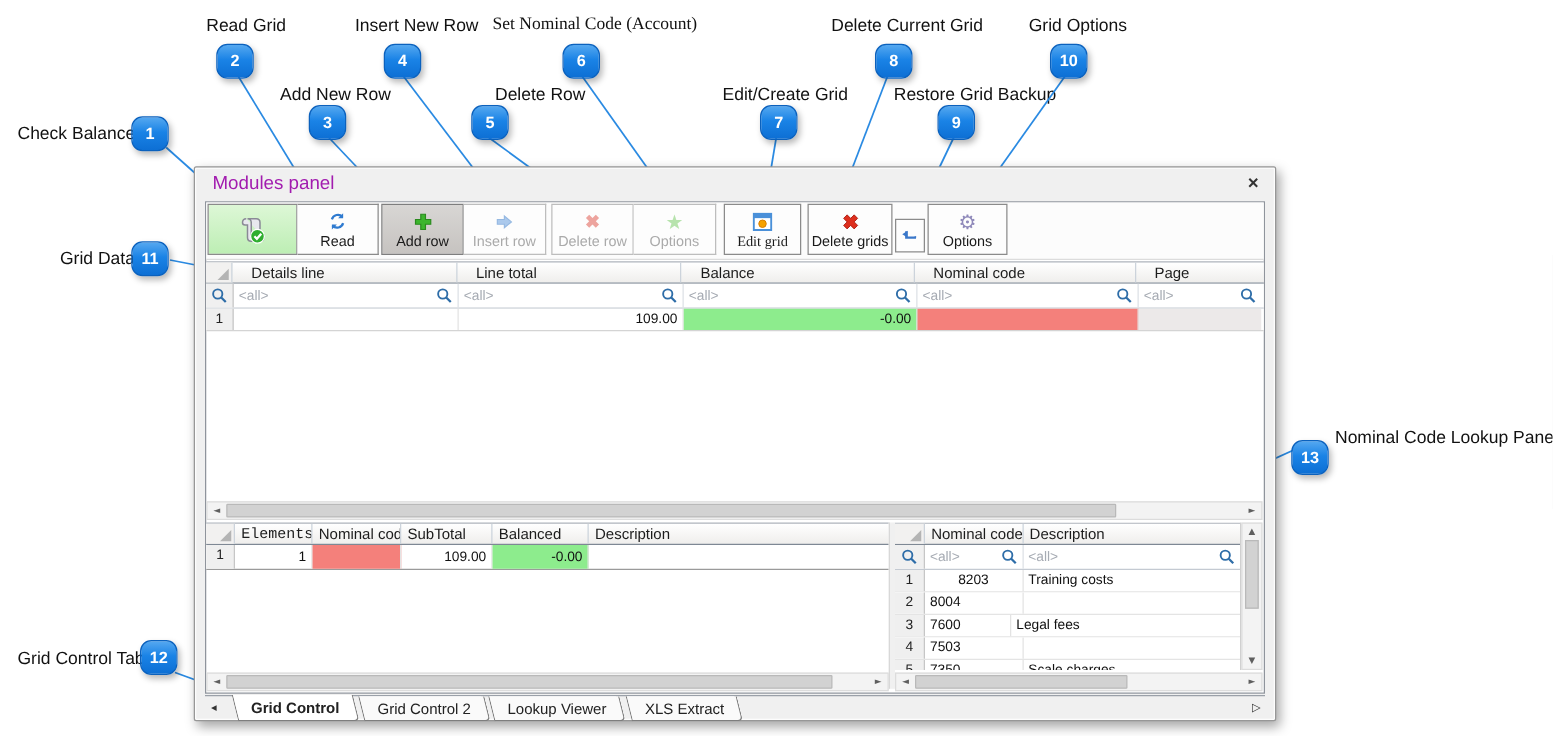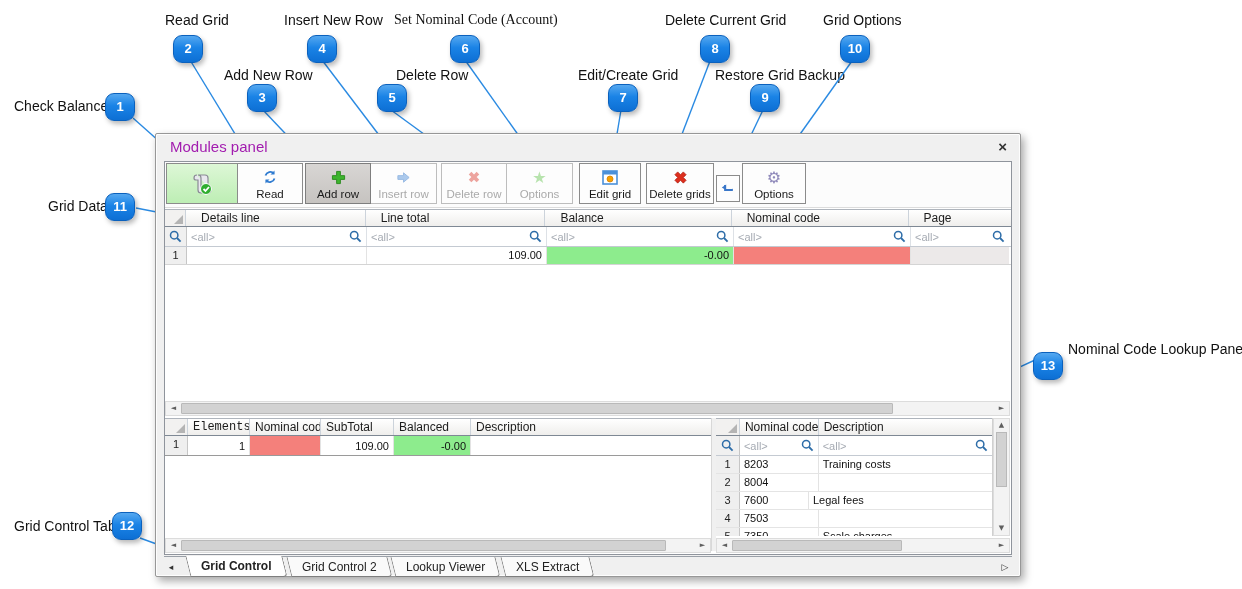--- a/index.html
+++ b/index.html
@@ -187,21 +187,21 @@
               <path d="M2 5 L5 2 L8 5 L11 2 L14 5 L11 8 L14 11 L11 14 L8 11 L5 14 L2 11 L5 8 Z" fill="#eda49e"></path>
             </svg>
           </span>
           <span>Delete row</span>
         </div>
         <div class="tbtn joinL disabled" style="left:342px;width:66px;">
           <span class="ic glyph" style="font-size:16px;color:#b7e3ad;">★</span>
           <span>Options</span>
         </div>
 
-        <div class="tbtn" style="left:414px;width:62px;">
+        <div class="tbtn" style="left:414px;width:62px;font-family:Liberation Serif, serif;">
           <span class="ic">
             <svg width="16" height="15" viewBox="0 0 16 15">
               <rect x="1" y="1" width="14" height="13" fill="#ffffff" stroke="#4a90d9" stroke-width="1.6"></rect>
               <rect x="1" y="1" width="14" height="3.5" fill="#4a90d9"></rect>
               <circle cx="8" cy="9" r="3" fill="#f5a100" stroke="#d87f00" stroke-width="0.8"></circle>
             </svg>
           </span>
           <span>Edit grid</span>
         </div>
         <div class="tbtn" style="left:481px;width:68px;">
@@ -338,21 +338,21 @@
           <div class="f-cell" style="width:174px;border-right:none;">
               <span>&lt;all&gt;</span>
               <svg width="13" height="13" viewBox="0 0 13 13">
                 <circle cx="5.2" cy="5.2" r="3.7" fill="none" stroke="#2e6da8" stroke-width="1.5"></circle>
                 <line x1="8" y1="8" x2="11.6" y2="11.6" stroke="#2e6da8" stroke-width="1.8"></line>
               </svg>
             </div>
         </div>
         <div class="d-row" style="height:18px;border-bottom:1px solid #e4e4e4;">
           <div class="rowno" style="width:24px;">1</div>
-          <div class="d-cell" style="width:79px;">8203</div>
+          <div class="d-cell" style="width:79px;text-align:center;">8203</div>
           <div class="d-cell" style="width:174px;border-right:none;">Training costs</div>
         </div>
         <div class="d-row" style="height:18px;border-bottom:1px solid #e4e4e4;">
           <div class="rowno" style="width:24px;">2</div>
           <div class="d-cell" style="width:79px;">8004</div>
         </div>
         <div class="d-row" style="height:18px;border-bottom:1px solid #e4e4e4;">
           <div class="rowno" style="width:24px;">3</div>
           <div class="d-cell" style="width:69px;">7600</div>
           <div class="d-cell" style="width:174px;border-right:none;">Legal fees</div>

